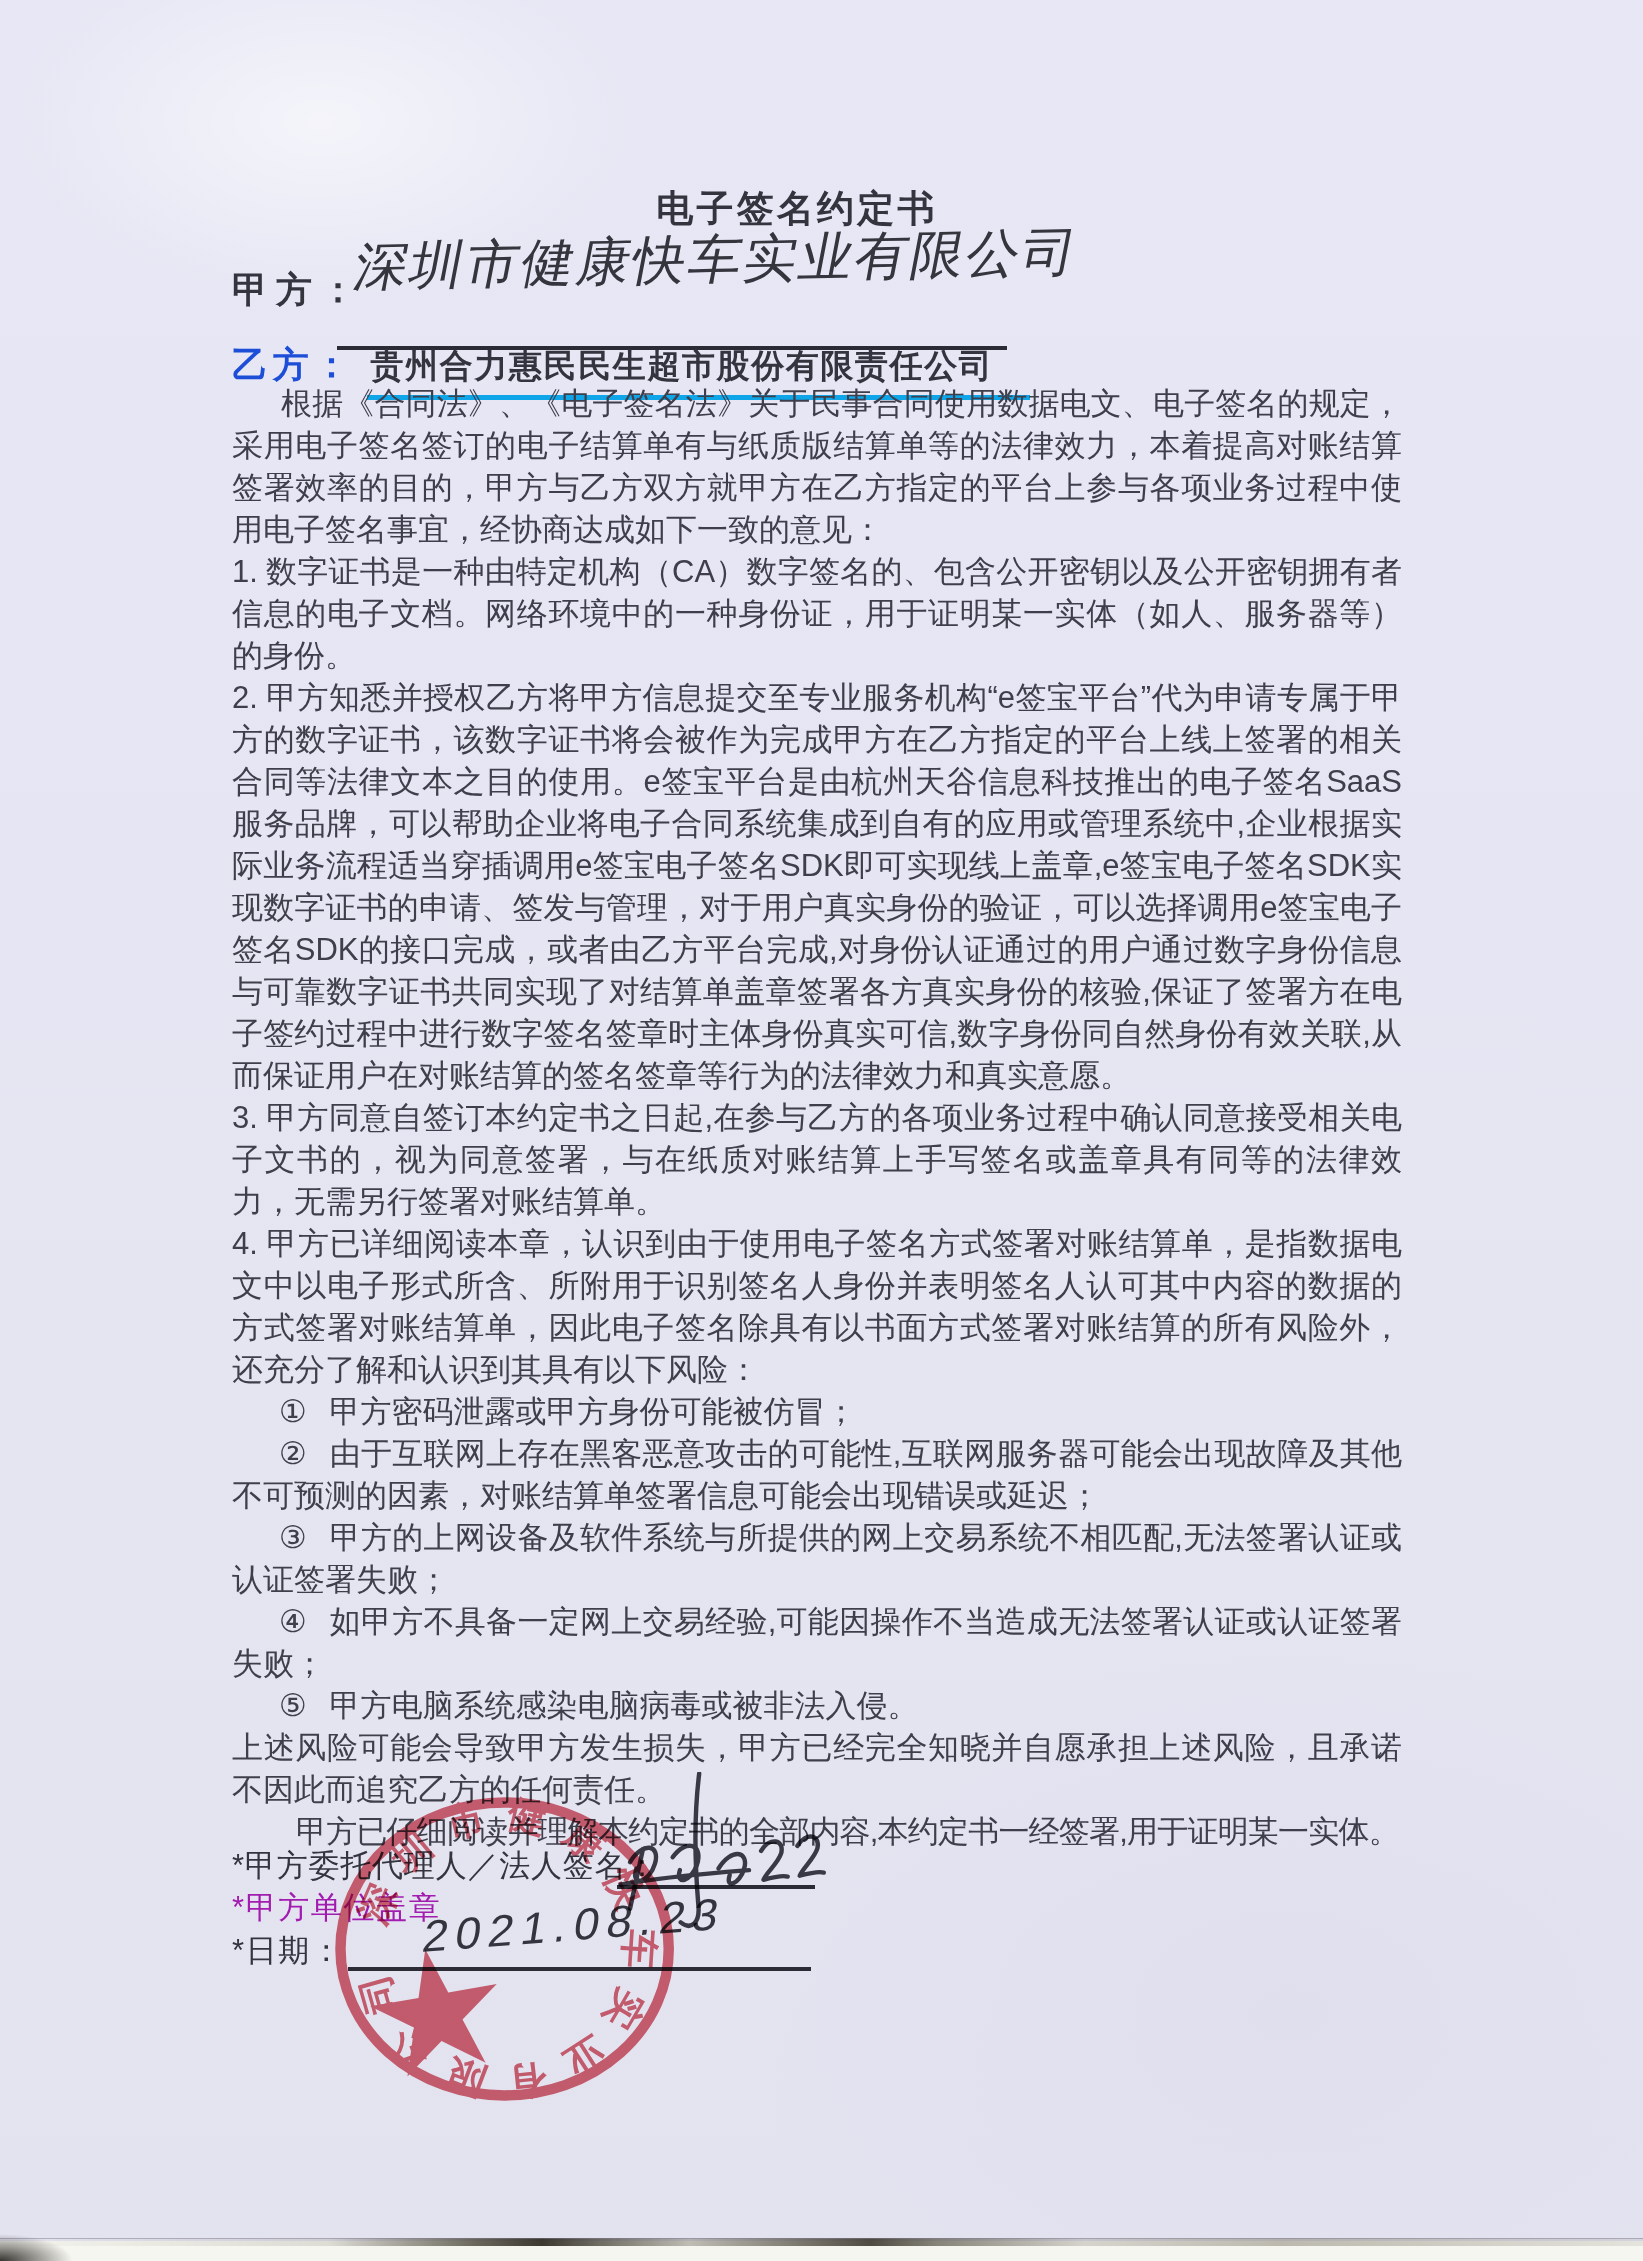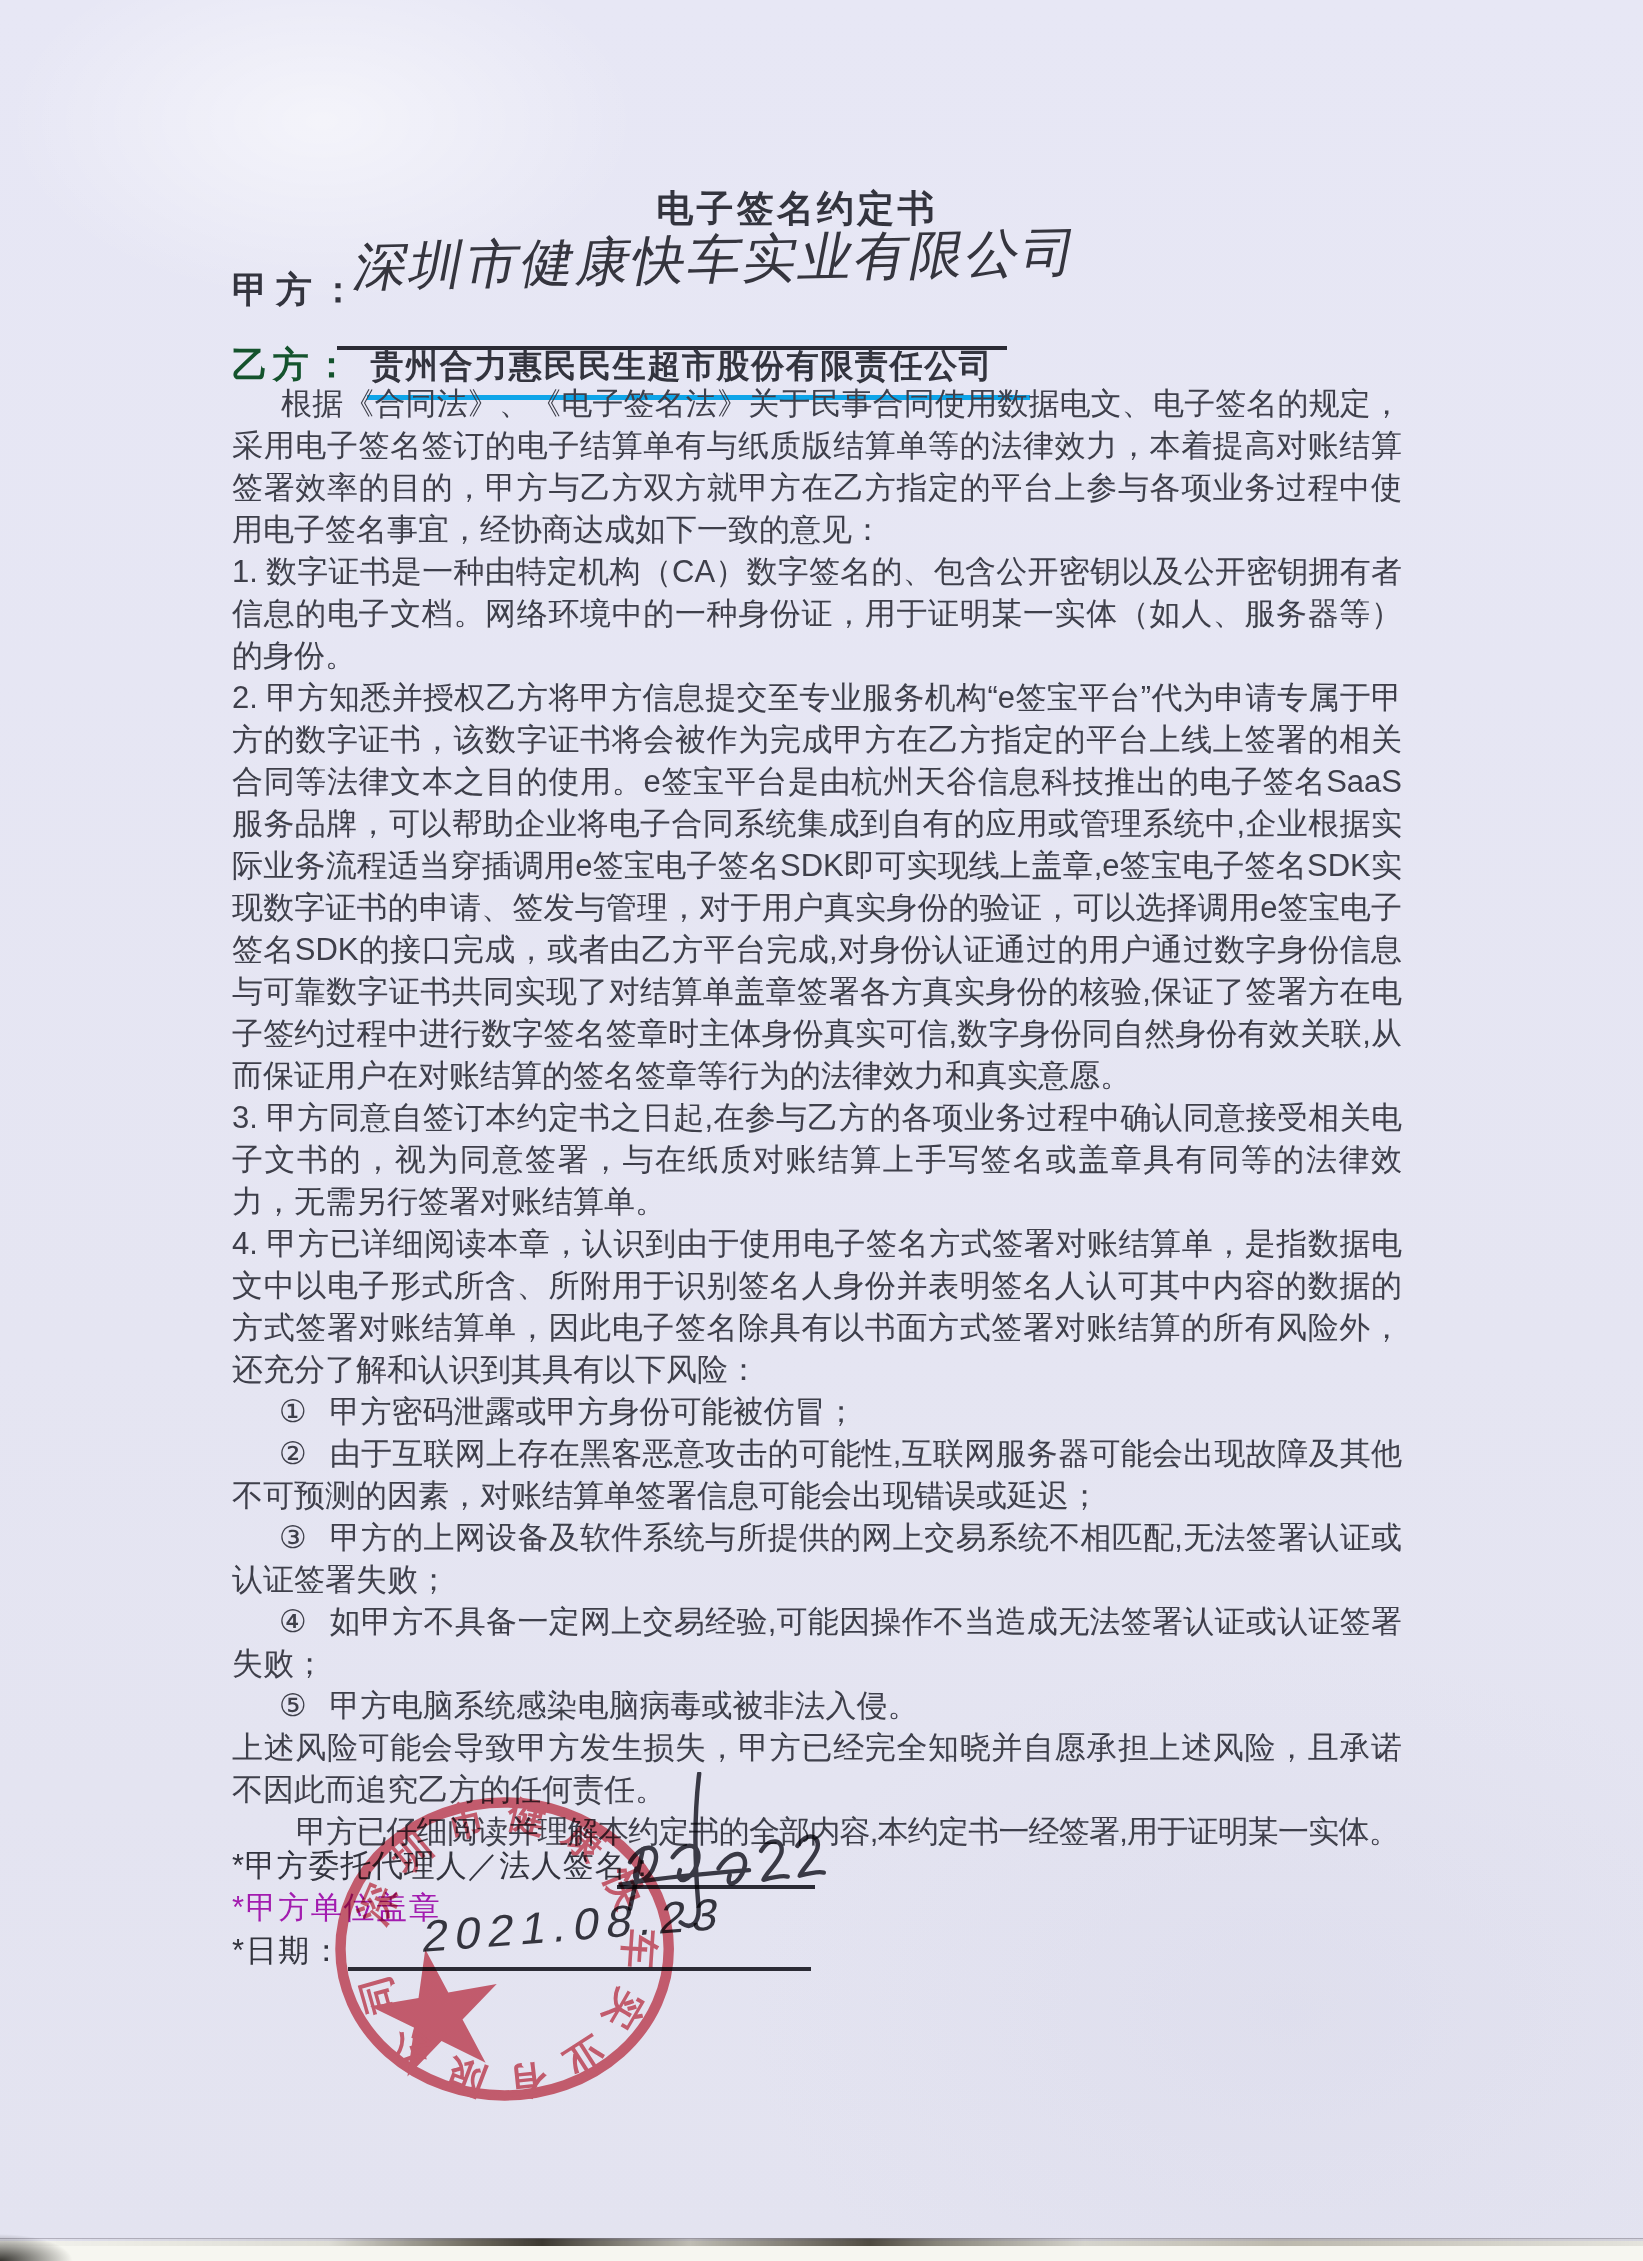--- a/index.html
+++ b/index.html
@@ -51,21 +51,21 @@
     position:absolute;left:348px;top:232px;width:757px;
     font-size:53px;color:#26262f;letter-spacing:2.4px;white-space:nowrap;
     transform:skewX(-12deg) rotate(-1.2deg);transform-origin:left bottom;
     opacity:.92;
   }
   .party-a-line{
     position:absolute;left:337px;top:346px;width:670px;height:4px;background:#2b2b35;
   }
   .party-b-row{position:absolute;left:232px;top:341px;white-space:nowrap;}
   .party-b-label{
-    font-size:36px;font-weight:bold;letter-spacing:4.8px;color:#14532d;vertical-align:baseline;
+    font-size:36px;font-weight:bold;letter-spacing:4.8px;color:#1d4ed8;vertical-align:baseline;
   }
   .party-b-value{
     display:inline-block;margin-left:13px;padding:0 37px 6.4px 3.2px;
     font-size:33px;font-weight:bold;letter-spacing:1.6px;color:#33343e;
     border-bottom:5px solid #0ea5e9;
   }
   
   .body-text{
     position:absolute;left:232px;top:383px;width:1170px;
     font-size:31px;line-height:42px;color:#3e3f4a;

